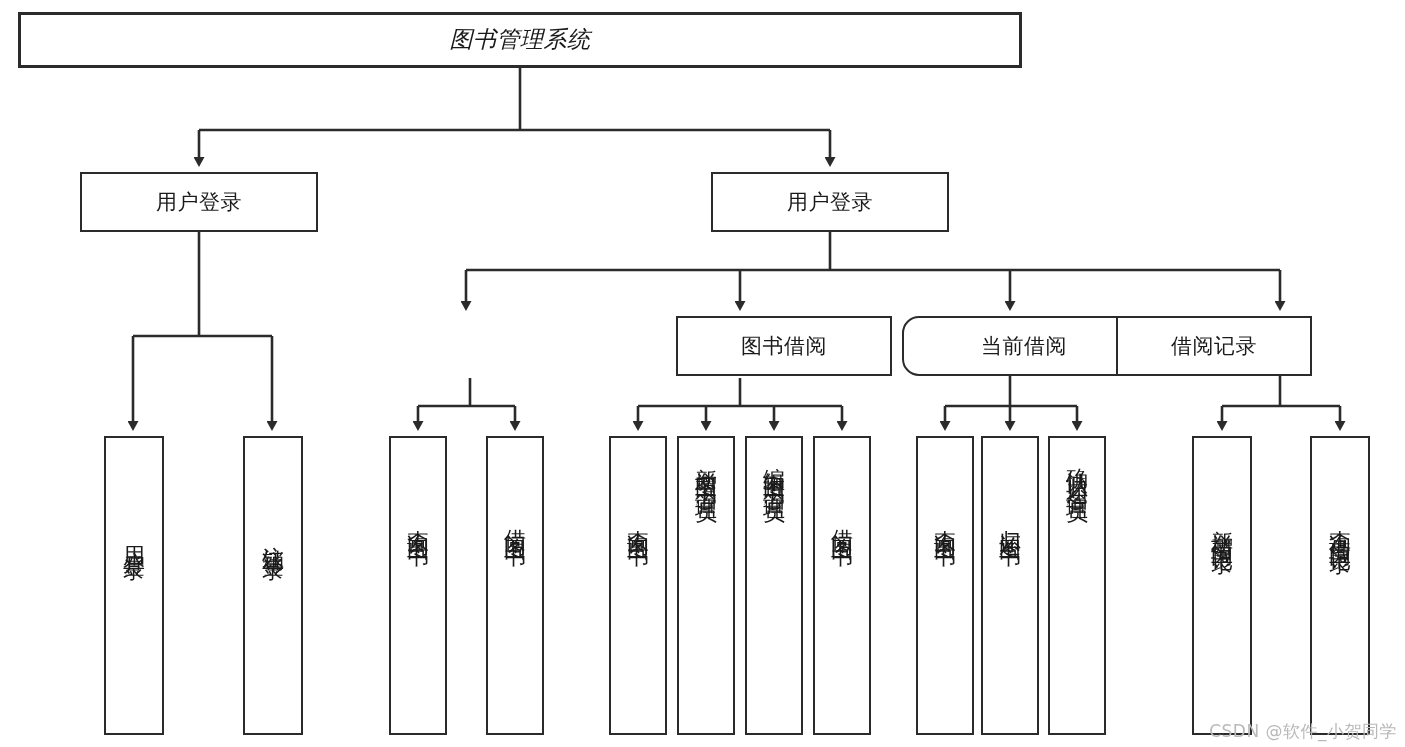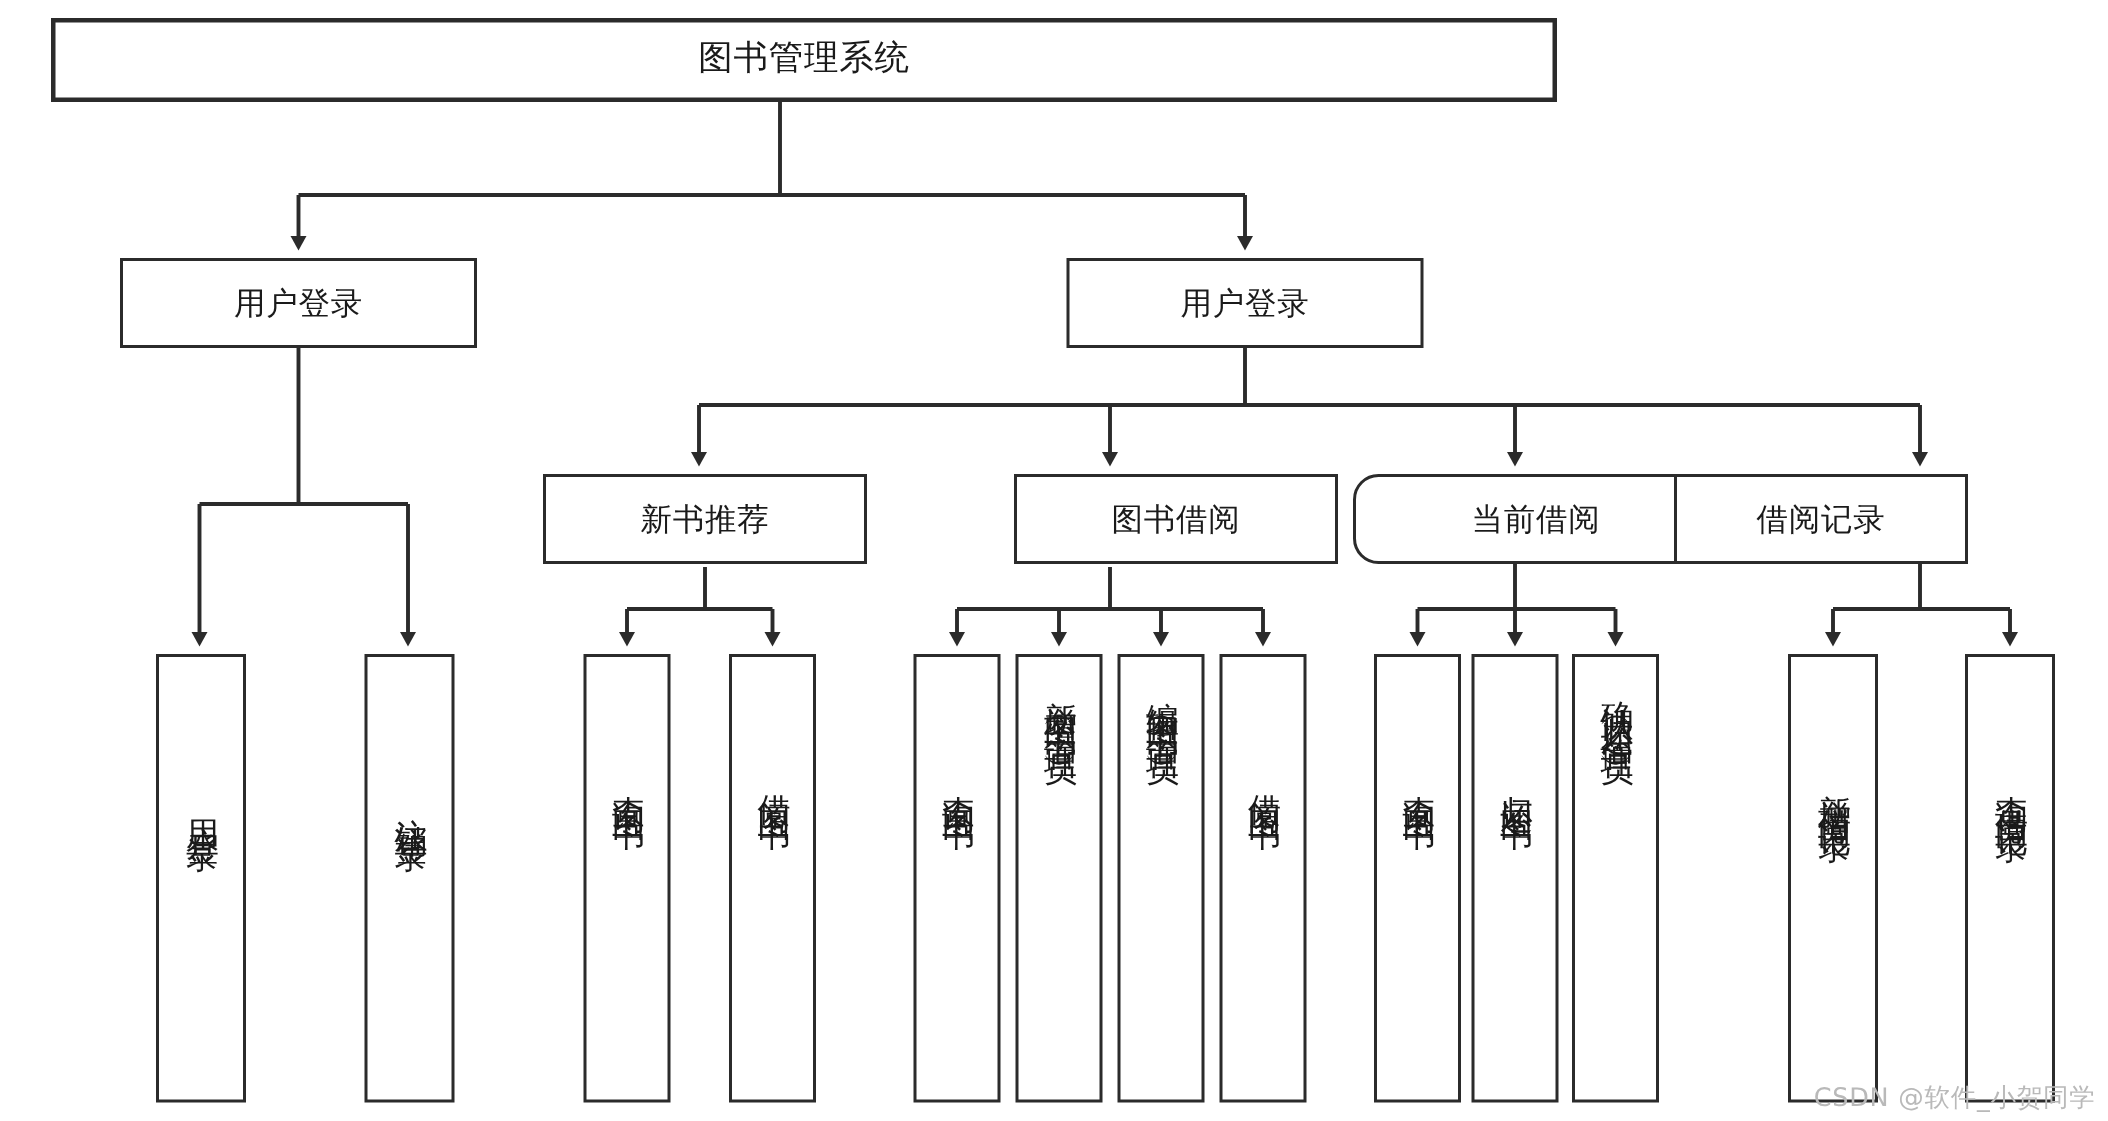--- a/index.html
+++ b/index.html
@@ -133,34 +133,31 @@
       <path d="M1010,406 L1010,422" marker-end="url(#arrow)"></path>
       <path d="M1077,406 L1077,422" marker-end="url(#arrow)"></path>
 
       <path d="M1280,376 L1280,406"></path>
       <path d="M1222,406 L1340,406"></path>
       <path d="M1222,406 L1222,422" marker-end="url(#arrow)"></path>
       <path d="M1340,406 L1340,422" marker-end="url(#arrow)"></path>
     </g>
   </svg>
 
-  <div class="node h level-root" style="left:34px; top:12px; width:1004px; height:56px;">
+  <div class="node h level-root" style="left:18px; top:12px; width:1004px; height:56px;font-style:italic;">
     <span class="label">图书管理系统</span>
   </div>
 
   <div class="node h" style="left:80px; top:172px; width:238px; height:60px;">
     <span class="label">用户登录</span>
   </div>
   <div class="node h" style="left:711px; top:172px; width:238px; height:60px;">
     <span class="label">用户登录</span>
   </div>
 
-  <div class="node h" style="left:362px; top:316px; width:216px; height:60px;">
-    <span class="label">新书推荐</span>
-  </div>
   <div class="node h" style="left:632px; top:316px; width:216px; height:60px;margin-left:44px;">
     <span class="label">图书借阅</span>
   </div>
   <div class="node h" style="left:902px; top:316px; width:244px; height:60px;border-radius:17px;">
     <span class="label">当前借阅</span>
   </div>
   <div class="node h" style="left:1116px; top:316px; width:196px; height:60px;">
     <span class="label">借阅记录</span>
   </div>
 

